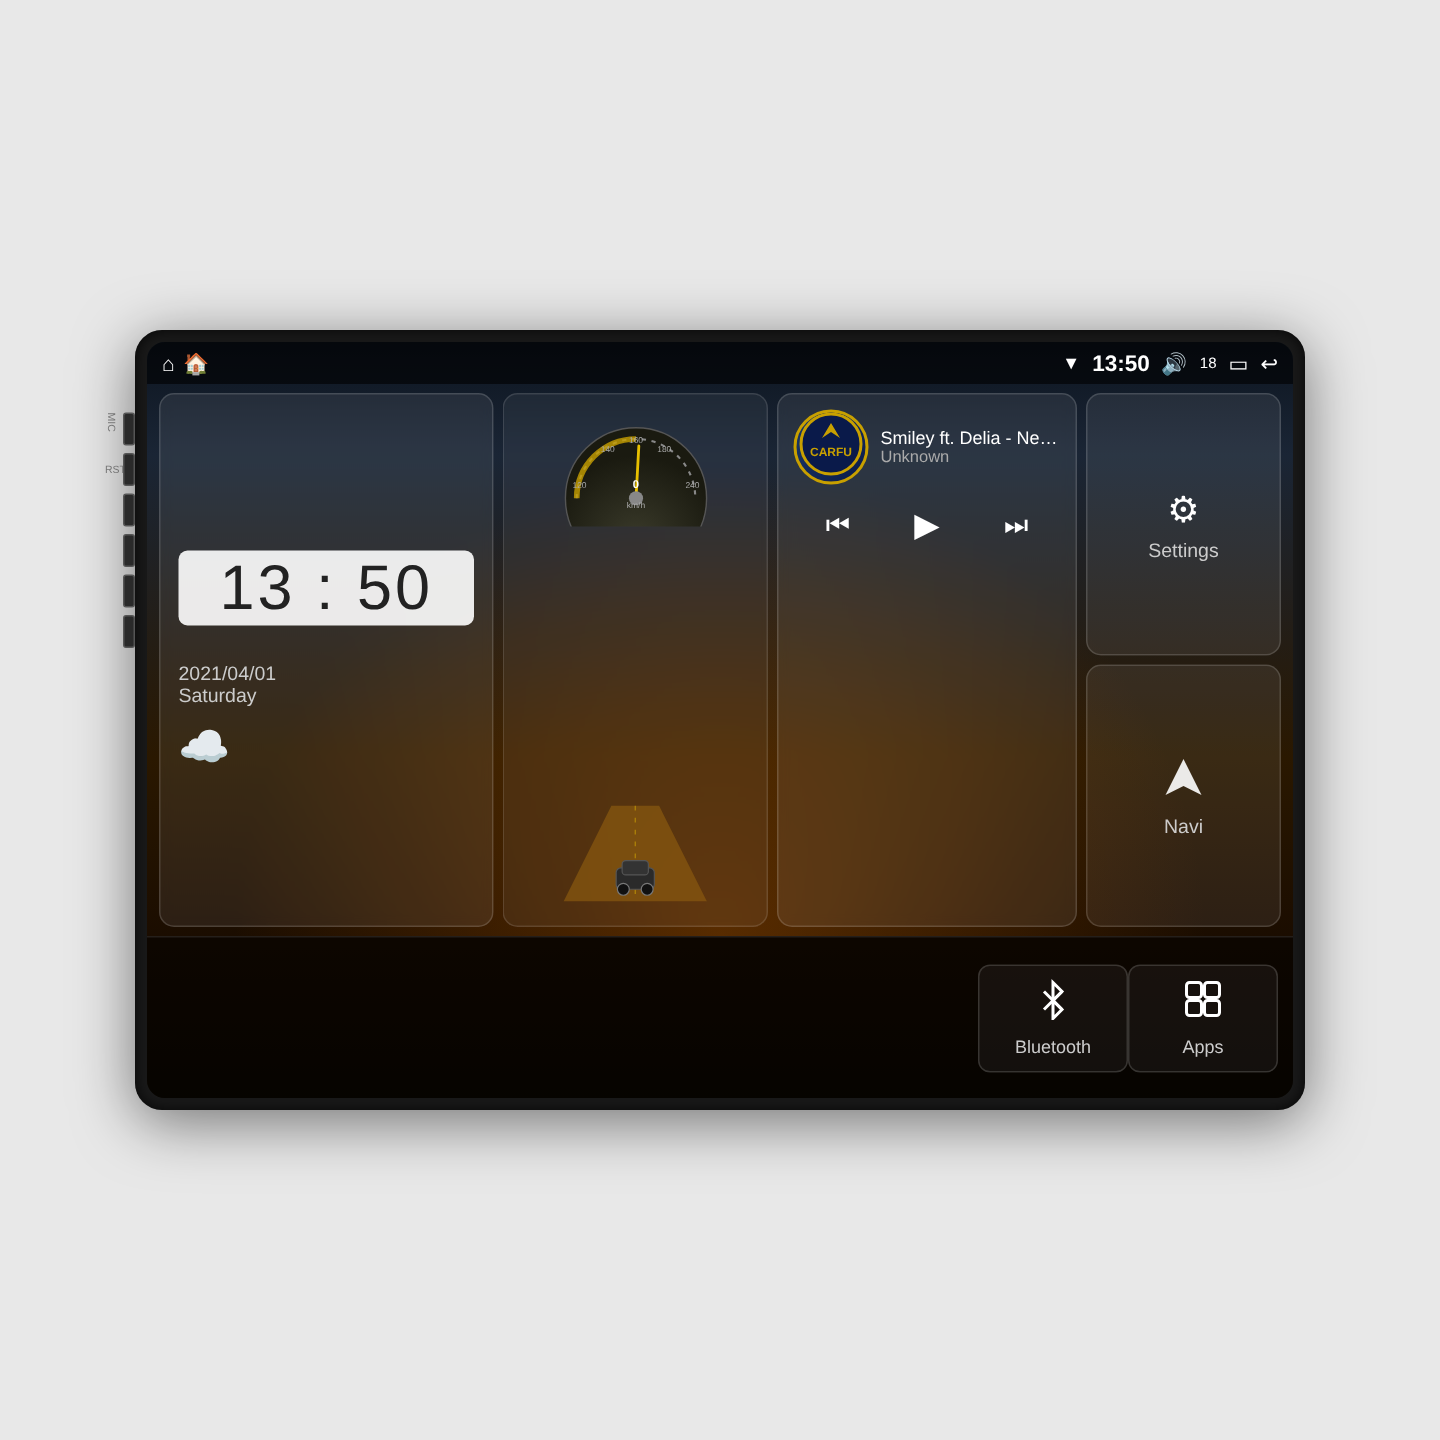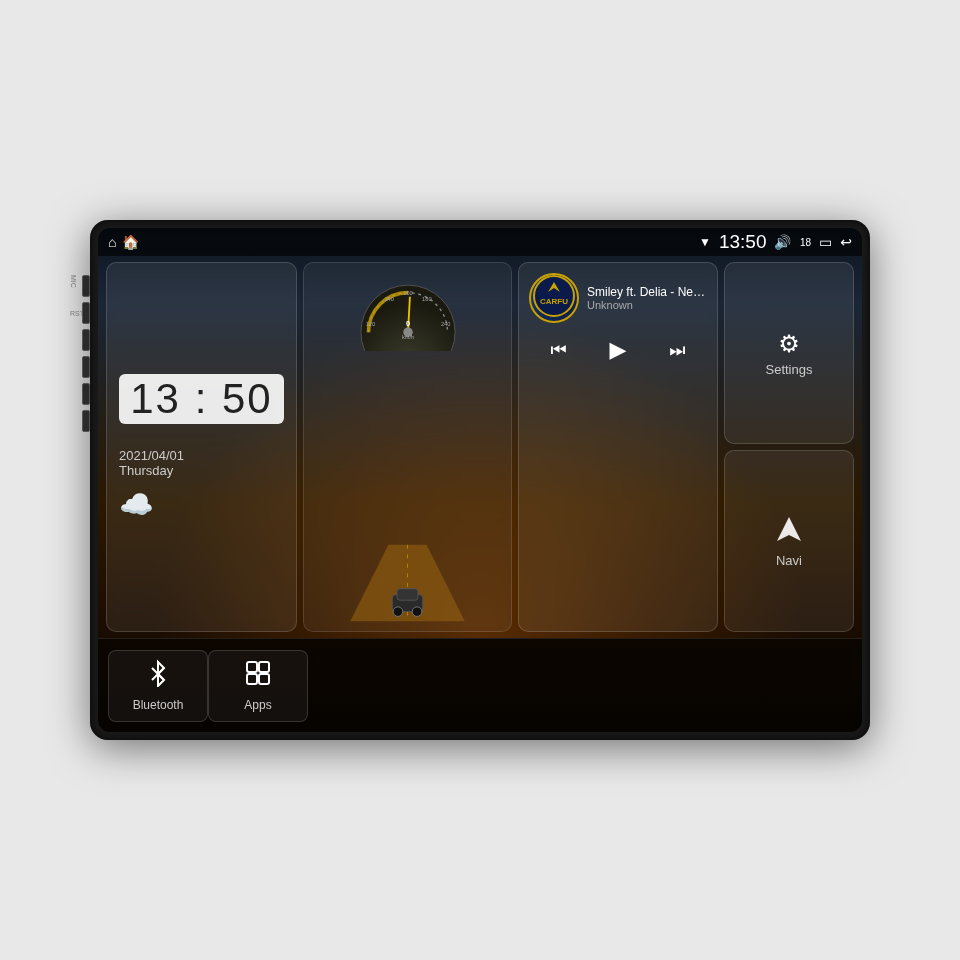--- a/index.html
+++ b/index.html
@@ -52,22 +52,22 @@
     }
 
     .status-right {
       display: flex;
       align-items: center;
       gap: 8px;
     }
 
     .status-time {
       color: #fff;
-      font-size: 19px;
-      font-weight: normal;
+      font-size: 15px;
+      font-weight: bold;
     }
 
     .status-vol {
       color: #fff;
       font-size: 10px;
     }
 
     
     .main-content {
       display: flex;
@@ -91,21 +91,21 @@
       background: 
         radial-gradient(ellipse at center bottom, rgba(180,90,0,0.4) 0%, transparent 60%);
       pointer-events: none;
     }
 
     
     .clock-widget {
       background: rgba(255,255,255,0.08);
       border: 1px solid rgba(255,255,255,0.15);
       border-radius: 10px;
-      width: 191px;
+      width: 223px;
       flex-shrink: 0;
       padding: 8px 12px;
       display: flex;
       flex-direction: column;
       justify-content: center;
       backdrop-filter: blur(4px);
     }
 
     .clock-time {
       font-size: 42px;
@@ -237,25 +237,25 @@
 
     .action-btn-label {
       color: #ccc;
       font-size: 13px;
     }
 
     
     .bottom-dock {
       display: flex;
       align-items: center;
-      justify-content: flex-start;
+      justify-content: flex-end;
       background: rgba(0,0,0,0.5);
       border-top: 1px solid rgba(255,255,255,0.1);
       padding: 8px 10px;
-      height: 94px;
+      height: 108px;
     }
 
     .dock-item {
       display: flex;
       flex-direction: column;
       align-items: center;
       gap: 4px;
       cursor: pointer;
       padding: 4px 8px;
       border-radius: 8px;
@@ -339,21 +339,21 @@
     </div>
 
     <div class="main-content">
 
       <div class="widgets-area">
         <div class="road-bg"></div>
 
         <div class="clock-widget">
           <div class="clock-time">13 : 50</div>
           <div class="clock-date">2021/04/01</div>
-          <div class="clock-day">Thursday</div>
+          <div class="clock-day">Saturday</div>
           <div class="weather-icon">☁️</div>
         </div>
 
         <div class="speed-widget">
 
           <svg class="speedo-svg" viewBox="0 0 120 85">
 
             <defs>
               <radialGradient id="speedo-bg" cx="50%" cy="80%" r="60%">
                 <stop offset="0%" stop-color="#3a3a2a"></stop>

